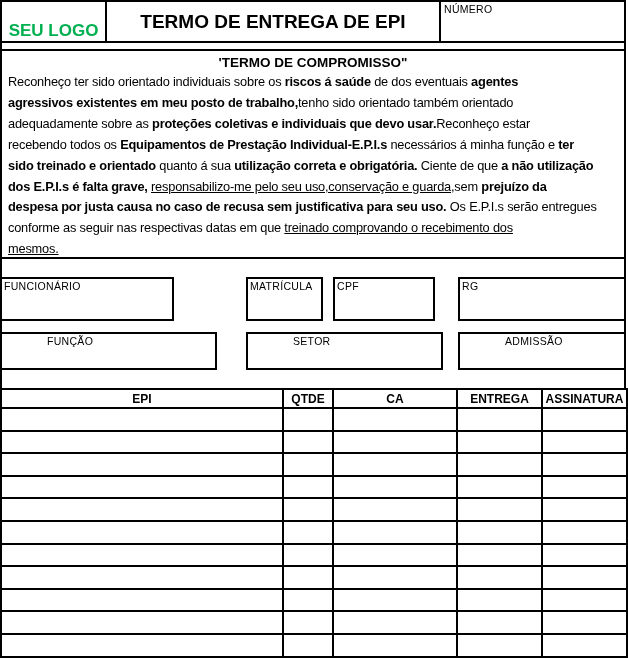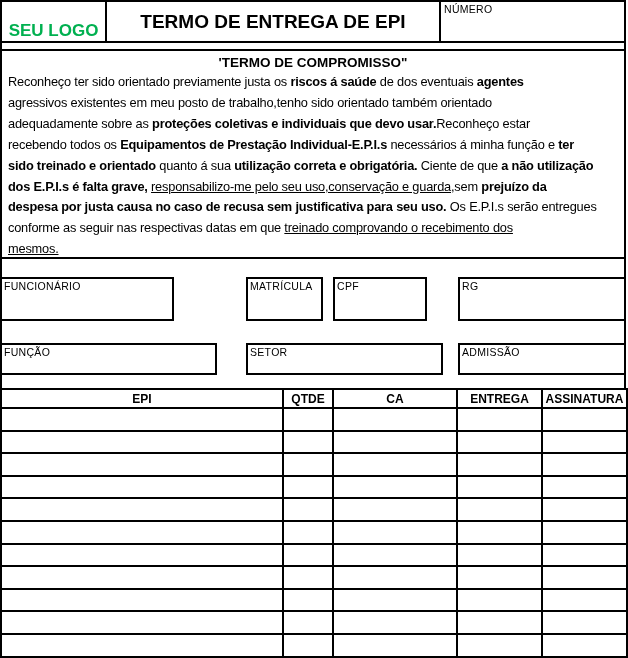--- a/index.html
+++ b/index.html
@@ -26,24 +26,24 @@
   
   .compromisso{position:absolute;left:0;top:49px;width:626px;height:210px;
     border:2px solid #000;box-sizing:border-box;padding:2px 6px 0 6px;overflow:hidden;background:#fff;}
   .ctitle{text-align:center;font-weight:700;font-size:13.5px;line-height:19px;white-space:nowrap;}
   .cline{font-size:12.8px;line-height:20.9px;letter-spacing:-0.2px;white-space:nowrap;}
 
   
   .fbox{position:absolute;border:2px solid #000;box-sizing:border-box;background:#fff;}
   .flabel{font-size:10.5px;letter-spacing:.3px;padding:1px 2px;display:block;}
   .r1{top:277px;height:44px;}
-  .r2{top:343px;height:32px;}
+  .r2{top:332px;height:38px;padding-left:43px;}
   .b-funcionario{left:0;width:174px;}
   .b-matricula{left:246px;width:77px;}
-  .b-cpf{left:333px;width:94px;}
+  .b-cpf{left:333px;width:102px;}
   .b-rg{left:458px;width:168px;}
   .b-funcao{left:0;width:217px;}
   .b-setor{left:246px;width:197px;}
   .b-admissao{left:458px;width:168px;}
 
   
   table.epi{position:absolute;left:0;top:388px;width:626px;border-collapse:collapse;
     table-layout:fixed;background:#fff;}
   table.epi th,table.epi td{border:2px solid #000;padding:0;}
   table.epi th{height:17px;font-weight:700;font-size:12px;text-align:center;vertical-align:middle;}
@@ -64,22 +64,22 @@
       <span class="title-text">TERMO DE ENTREGA DE EPI</span>
     </div>
     <div class="numero-cell">
       <span class="numero-label">NÚMERO</span>
     </div>
   </div>
 
   <div class="compromisso">
     <div class="ctitle">'TERMO DE COMPROMISSO"</div>
     <div>
-        <div class="cline"><span>Reconheço ter sido orientado previamente justa os </span><span style="font-weight: 700;">riscos á saúde</span><span> de dos eventuais </span><span style="font-weight: 700;">agentes</span></div>
-        <div class="cline"><span style="font-weight: 400;">agressivos existentes em meu posto de trabalho,</span><span>tenho sido orientado também orientado</span></div>
+        <div class="cline"><span>Reconheço ter sido orientado individuais sobre os </span><span style="font-weight: 700;">riscos á saúde</span><span> de dos eventuais </span><span style="font-weight: 700;">agentes</span></div>
+        <div class="cline"><span style="font-weight: 700;">agressivos existentes em meu posto de trabalho,</span><span>tenho sido orientado também orientado</span></div>
         <div class="cline"><span>adequadamente sobre  as </span><span style="font-weight: 700;">proteções coletivas  e individuais que devo usar.</span><span>Reconheço estar</span></div>
         <div class="cline"><span>recebendo todos os </span><span style="font-weight: 700;">Equipamentos  de Prestação Individual-E.P.I.s</span><span> necessários á minha função e </span><span style="font-weight: 700;">ter</span></div>
         <div class="cline"><span style="font-weight: 700;">sido treinado e orientado</span><span> quanto á sua </span><span style="font-weight: 700;">utilização correta e obrigatória.</span><span> Ciente de que </span><span style="font-weight: 700;">a não utilização</span></div>
         <div class="cline"><span style="font-weight: 700;">dos E.P.I.s é falta grave,</span><span> </span><span style="text-decoration: underline;">responsabilizo-me pelo seu uso,conservação e guarda</span><span>,sem </span><span style="font-weight: 700;">prejuízo da</span></div>
         <div class="cline"><span style="font-weight: 700;">despesa por justa causa no caso de recusa sem justificativa para seu uso.</span><span> Os E.P.I.s serão entregues</span></div>
         <div class="cline"><span>conforme as seguir nas respectivas datas em que </span><span style="text-decoration: underline;">treinado comprovando o recebimento dos </span></div>
         <div class="cline"><span style="text-decoration: underline;">mesmos.</span></div>
       </div>
   </div>
 

